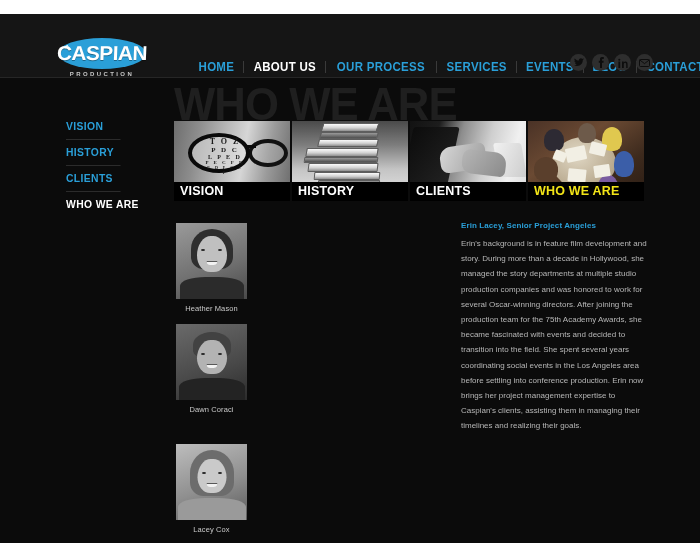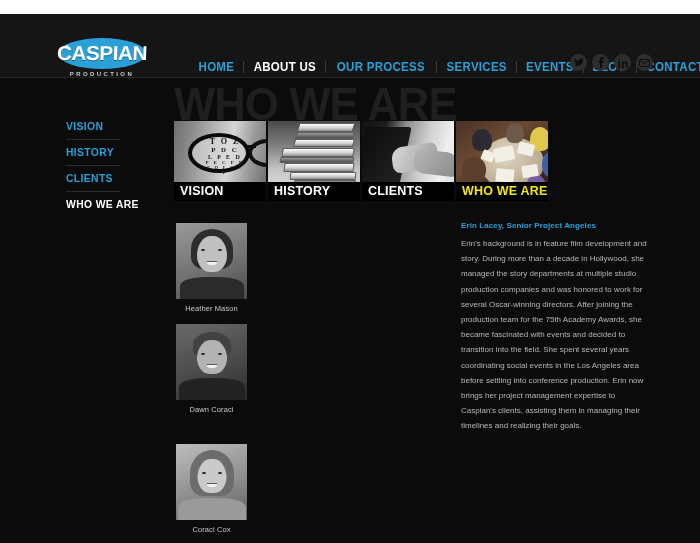--- a/index.html
+++ b/index.html
@@ -138,21 +138,21 @@
   .side-item + .side-item { border-top: 1px solid #2b2b2b; }
   .side-item.active { color: #ffffff; }
 
   
   .tiles {
     position: absolute; left: 174px; top: 121px;
     display: flex; gap: 2px;
   }
   .tile {
     position: relative;
-    width: 92px; height: 80px;
+    width: 116px; height: 80px;
     overflow: hidden;
     cursor: pointer;
     background: #bef264;
   }
   .tile-img { position: absolute; inset: 0; }
   .tile-label {
     position: absolute; left: 0; bottom: 0;
     width: 100%; height: 19px;
     background: #000000;
     color: #ffffff;
@@ -473,21 +473,21 @@
       <div class="member">
         <div class="member-photo">
           <div class="face-bg" style="background:linear-gradient(160deg,#bdbdbd,#8f8f8f 55%,#5c5c5c);"></div>
           <div class="body-sh" style="width:68px;height:22px;background:#9a9a9a;"></div>
           <div class="hair" style="top:6px;width:44px;height:46px;background:#7d6a54;"></div>
           <div class="face" style="top:15px;width:29px;height:34px;background:#e3c6ad;"></div>
           <div class="eye" style="left:26px;top:28px;"></div>
           <div class="eye" style="left:42px;top:28px;"></div>
           <div class="mouth" style="top:39px;"></div>
         </div>
-        <div class="member-name">Coraci Cox</div>
+        <div class="member-name">Lacey Cox</div>
       </div>
 
     </div>
 
     <div class="team-row">
       <div class="member selected">
         <div class="member-photo">
           <div class="face-bg" style="background:linear-gradient(160deg,#cdbfa6,#b8a98c 60%,#8d7f66);"></div>
           <div class="body-sh" style="width:66px;height:20px;background:#2a2a2a;"></div>
           <div class="hair" style="top:4px;width:46px;height:54px;background:#46281c;"></div>

